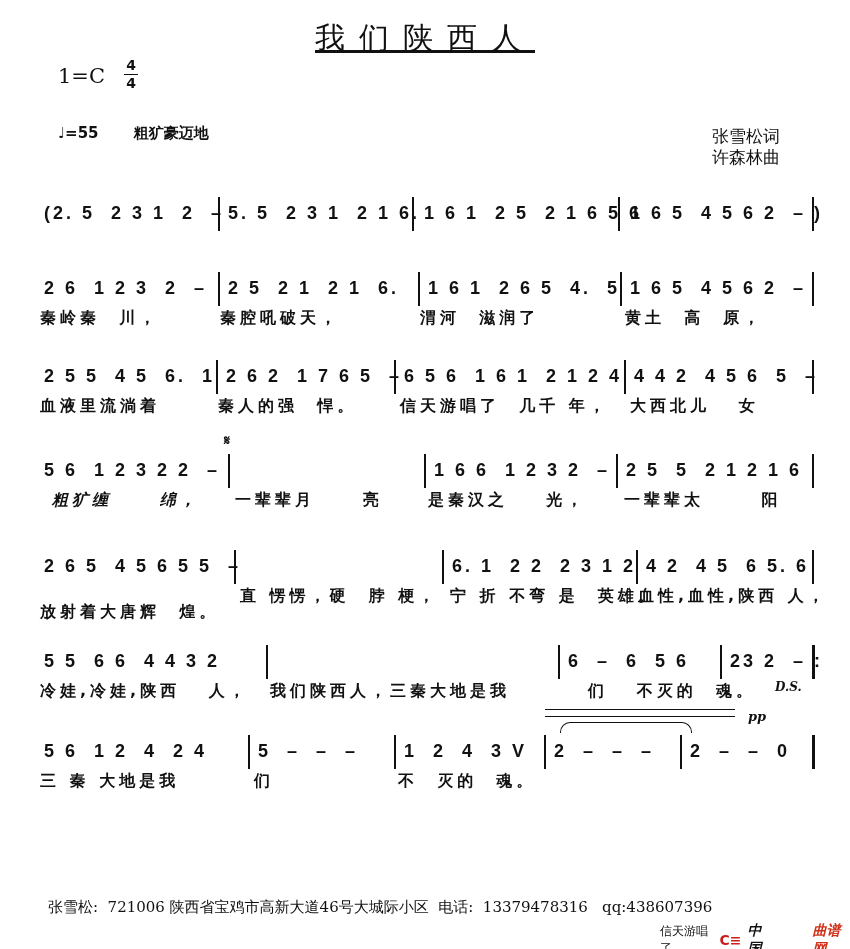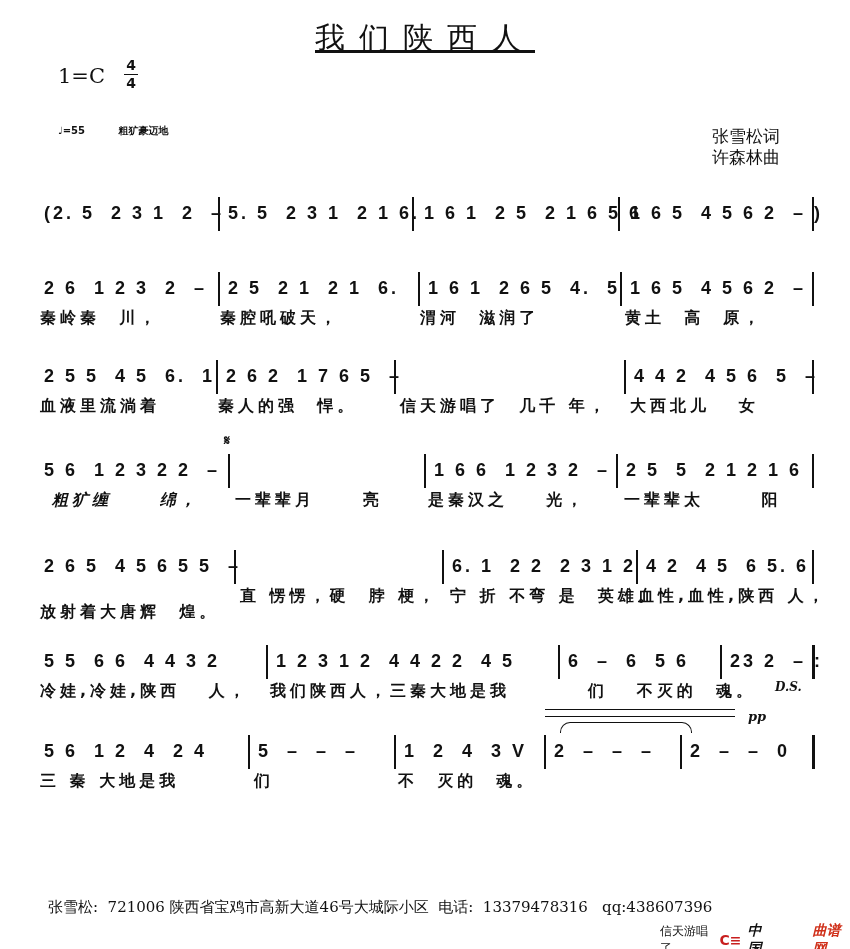--- a/index.html
+++ b/index.html
@@ -3,21 +3,21 @@
 <meta charset="utf-8">
 <style>
   html, body { margin:0; padding:0; background:#ffffff; }
   body { width:850px; height:949px; position:relative; overflow:hidden; color:#111;
          font-family:"DejaVu Sans", sans-serif; }
   .title { position:absolute; left:0; width:850px; top:18px; text-align:center;
            font-size:30px; letter-spacing:14px; font-weight:normal;text-decoration:underline; }
   .key { position:absolute; left:58px; top:64px; font-size:21px; font-family:"DejaVu Serif", serif; }
   .timesig { position:absolute; left:124px; top:58px; font-size:14px; font-weight:bold; text-align:center; line-height:15px; }
   .timesig .bar { border-top:1.5px solid #111; width:14px; margin:1px auto; }
-  .tempo { position:absolute; left:58px; top:124px; font-size:10px; font-weight:bold; }
+  .tempo { position:absolute; left:58px; top:124px; font-size:15px; font-weight:bold; }
   .tempo .style { margin-left:30px; font-weight:bold; }
   .credits { position:absolute; left:712px; top:126px; font-size:17px; line-height:21px; }
   .system { position:absolute; left:40px; width:790px; }
   .notes { position:relative; height:38px; font-size:18px; font-weight:bold; font-family:"Liberation Sans", sans-serif;
            white-space:pre; letter-spacing:3px; }
   .notes .txt { position:absolute; top:8px; }
   .bar-line { position:absolute; top:2px; width:2px; height:34px; background:#111; }
   .lyrics { position:relative; height:24px; font-size:16px; font-weight:bold; white-space:pre; letter-spacing:4px; }
   .lyrics span { position:absolute; top:0; }
   .footer { position:absolute; left:48px; top:862px; font-size:15px; line-height:18px;
@@ -85,20 +85,21 @@
     <span style="left:585px;">黄土  高  原，</span>
   </div>
 </div>
 
 <div class="system" style="top:358px;">
   <div class="notes">
     <span class="txt" style="left:4px;">2 5 5  4 5  6.  1</span>
     <div class="bar-line" style="left:176px;"></div>
     <span class="txt" style="left:186px;">2 6 2  1 7 6 5  –</span>
     <div class="bar-line" style="left:354px;"></div>
+    <span class="txt" style="left:364px;">6 5 6  1 6 1  2 1 2 4</span>
     <div class="bar-line" style="left:584px;"></div>
     <span class="txt" style="left:594px;">4 4 2  4 5 6  5  –</span>
     <div class="bar-line" style="left:772px;"></div>
   </div>
   <div class="lyrics">
     <span style="left:0px;">血液里流淌着</span>
     <span style="left:178px;">秦人的强  悍。</span>
     <span style="left:360px;">信天游唱了  几千 年，</span>
     <span style="left:590px;">大西北儿   女</span>
   </div>
@@ -138,21 +139,20 @@
     <span style="left:200px;">直 愣愣，硬  脖 梗，</span>
     <span style="left:410px;">宁 折 不弯 是  英雄。</span>
     <span style="left:598px;">血性,血性,陕西 人，</span>
   </div>
 </div>
 
 <div class="system" style="top:643px;">
   <div class="notes">
     <span class="txt" style="left:4px;">5 5  6 6  4 4 3 2</span>
     <div class="bar-line" style="left:226px;"></div>
-    <span class="txt" style="left:236px;">1 2 3 1 2  4 4 2 2  4 5</span>
     <div class="bar-line" style="left:518px;"></div>
     <span class="txt" style="left:528px;">6  –  6  5 6</span>
     <div class="bar-line" style="left:680px;"></div>
     <span class="txt" style="left:690px;">23 2  – :</span>
     <div class="final-bar" style="left:772px; top:2px; height:34px;"></div>
   </div>
   <div class="lyrics">
     <span style="left:0px;">冷娃,冷娃,陕西   人，</span>
     <span style="left:230px;">我们陕西人，三秦大地是我</span>
     <span style="left:548px;">们   不灭的</span>

